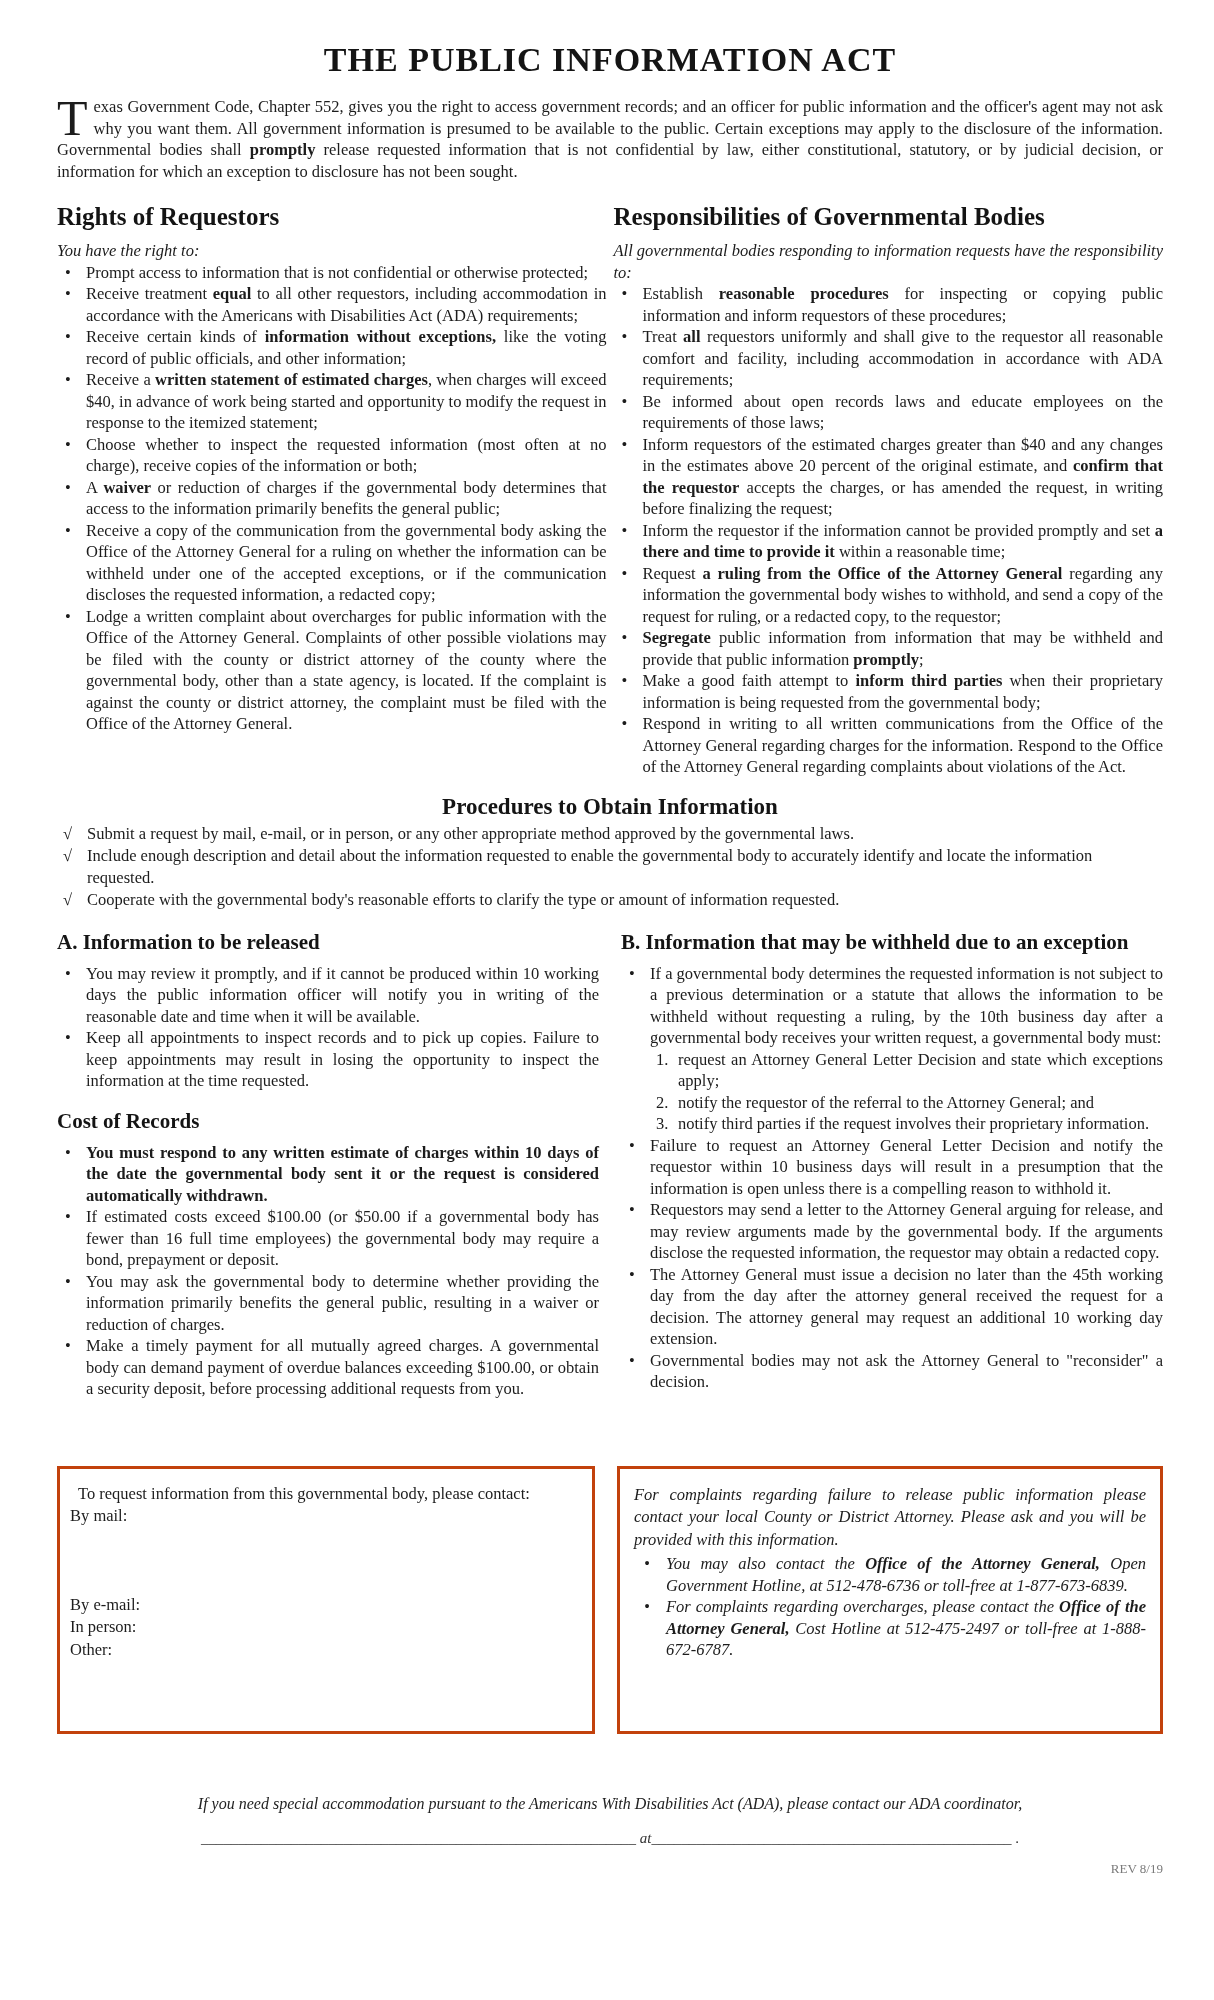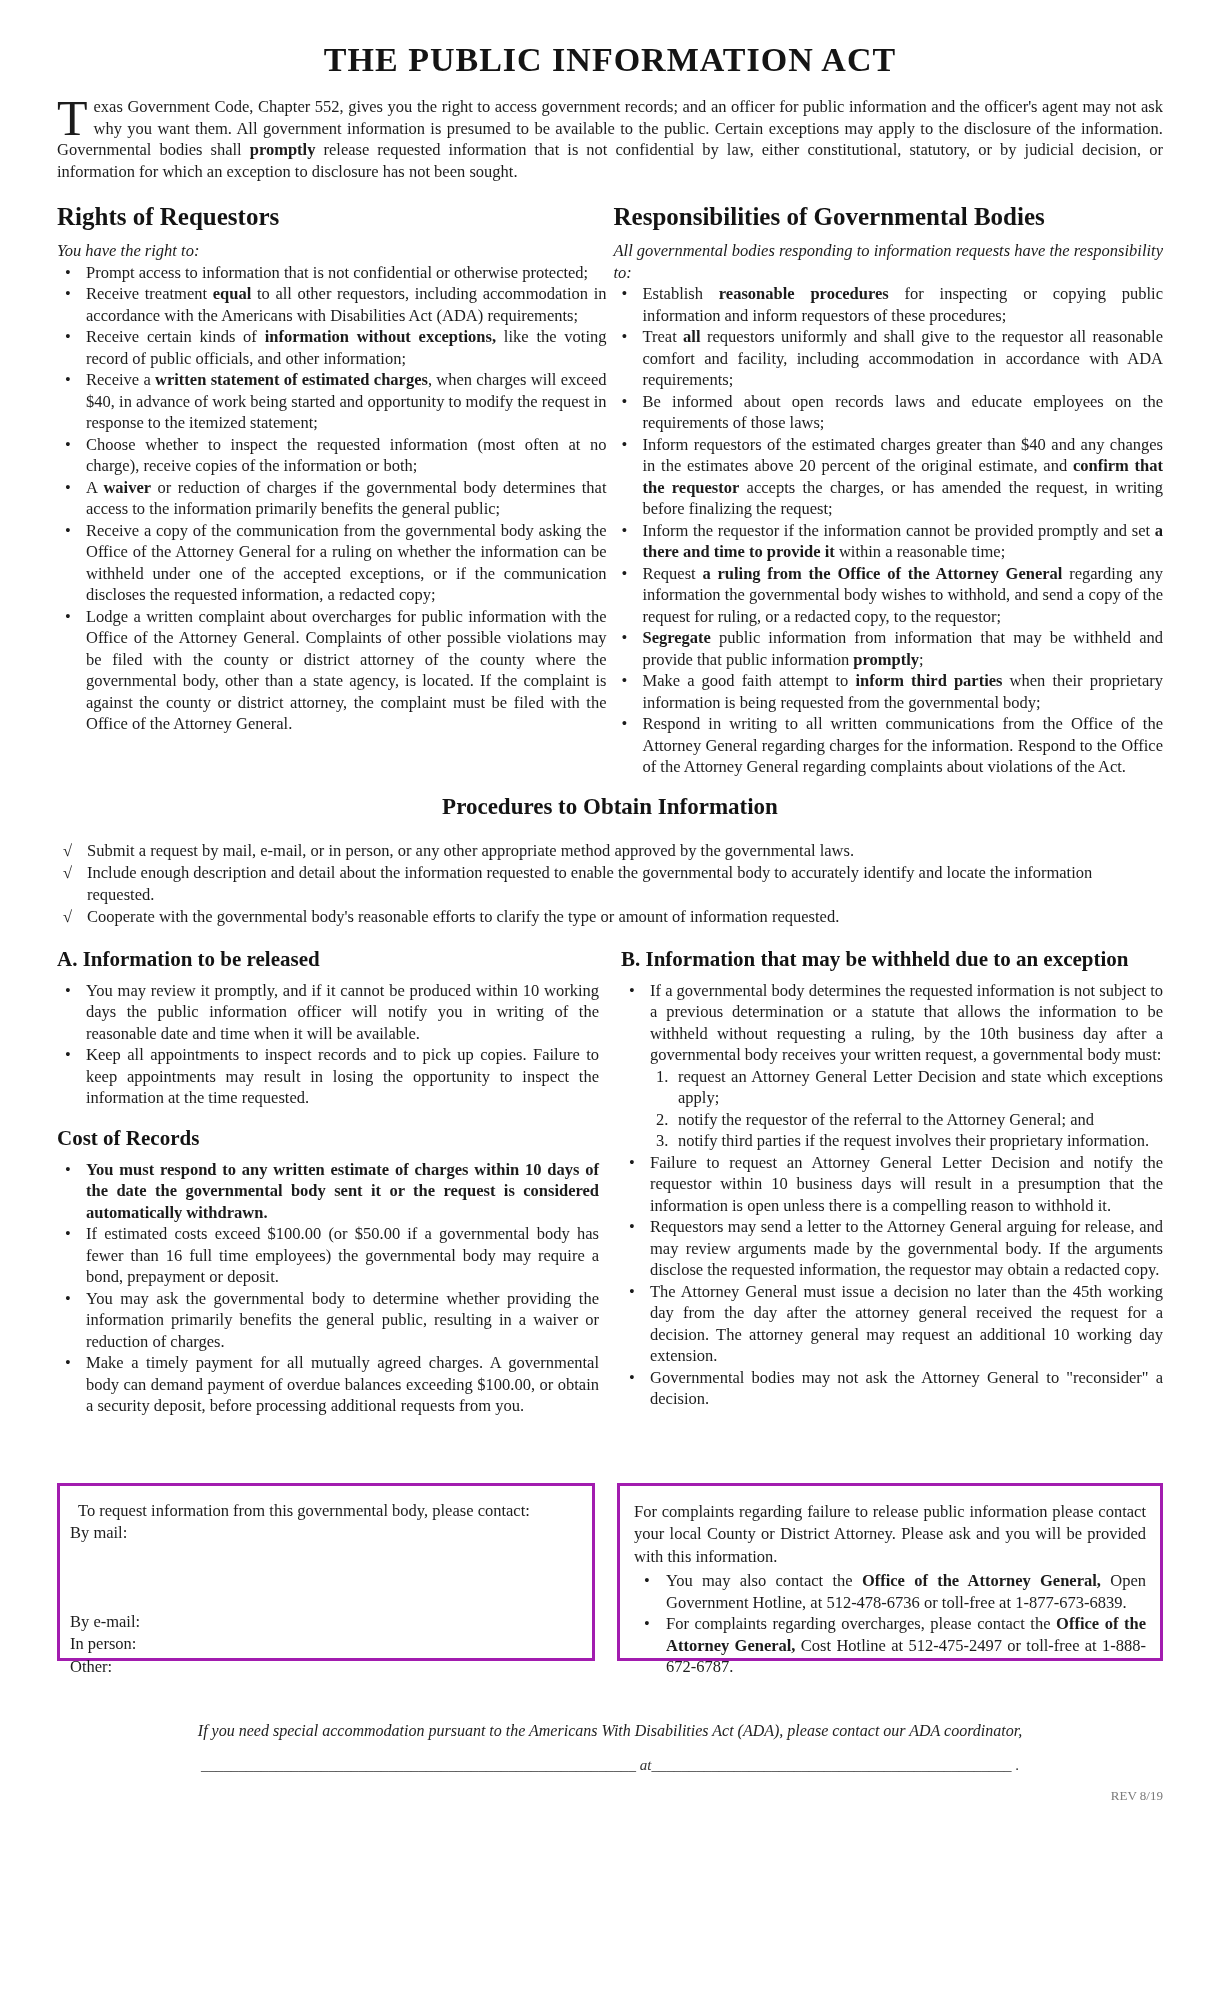--- a/index.html
+++ b/index.html
@@ -23,21 +23,21 @@
   }
 
   .cols { display:flex; gap:22px; }
   .cols-1 { margin-top:20px;gap:7px; }
   .cols-2 { margin-top:18px; }
   .col { flex:1; min-width:0; }
 
   h2.colhead { font-size:25px; line-height:30px; font-weight:bold; margin-bottom:8px; color:#141414; }
   h3.subhead { font-size:21px; line-height:26px; font-weight:bold; margin-bottom:8px; color:#141414; }
   h3.subhead.mt { margin-top:16px; }
-  h2.centerhead { text-align:center; font-size:23px; line-height:26px; font-weight:bold; margin-top:16px; margin-bottom:20px; color:#141414; }
+  h2.centerhead { text-align:center; font-size:23px; line-height:26px; font-weight:bold; margin-top:16px; margin-bottom:3px; color:#141414; }
 
   p.lead { font-style:italic; font-size:16.5px; line-height:21.5px; text-align:justify; }
 
   ul, ol { list-style:none; }
   .bullets li {
     position:relative; padding-left:29px;
     font-size:16.5px; line-height:21.5px; text-align:justify;
   }
   .bullets .mk { position:absolute; left:8px; }
 
@@ -46,25 +46,25 @@
   .checks .mk { position:absolute; left:0; }
 
   .sub { margin-left:6px; margin-top:0; }
   .sub li { position:relative; padding-left:22px; font-size:16.5px; line-height:21.5px; text-align:justify; }
   .sub .num { position:absolute; left:0; }
 
   .b { font-weight:bold; }
   .i { font-style:italic; }
 
   .boxes { display:flex; gap:22px; margin-top:66px; }
-  .box { flex:1; border:3px solid #a21caf; height:178px; font-size:16.5px; line-height:22.5px; }
+  .box { flex:1; border:3px solid #c2410c; height:268px; font-size:16.5px; line-height:22.5px; }
   .box-left { padding:14px 10px 0 10px; }
   .box-left .line1 { padding-left:8px; }
   .box-left .gap-top { margin-top:66px; }
-  .box-right { padding:15px 14px 8px 14px; }
+  .box-right { padding:15px 14px 8px 14px;font-style:italic; }
   .box-right .bullets { margin-top:2px; }
   .box-right .bullets li { padding-left:32px; text-align:justify; }
   .box-right .bullets .mk { left:10px; }
 
   .ada-line { text-align:center; font-style:italic; font-size:16px; line-height:20px; margin-top:60px; color:#222; }
   .blank-line { text-align:center; font-size:15px; margin-top:16px; letter-spacing:0; color:#333; white-space:nowrap; }
   .rev { text-align:right; font-family:Liberation Serif, serif; font-size:13px; color:#7a7a7a; margin-top:14px; }
 </style>
 </head>
 <body>

